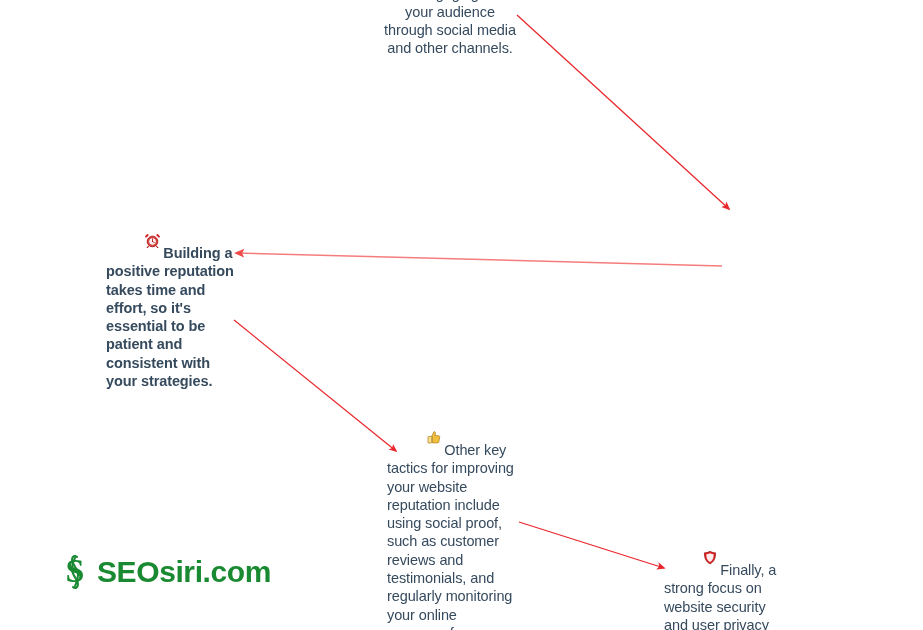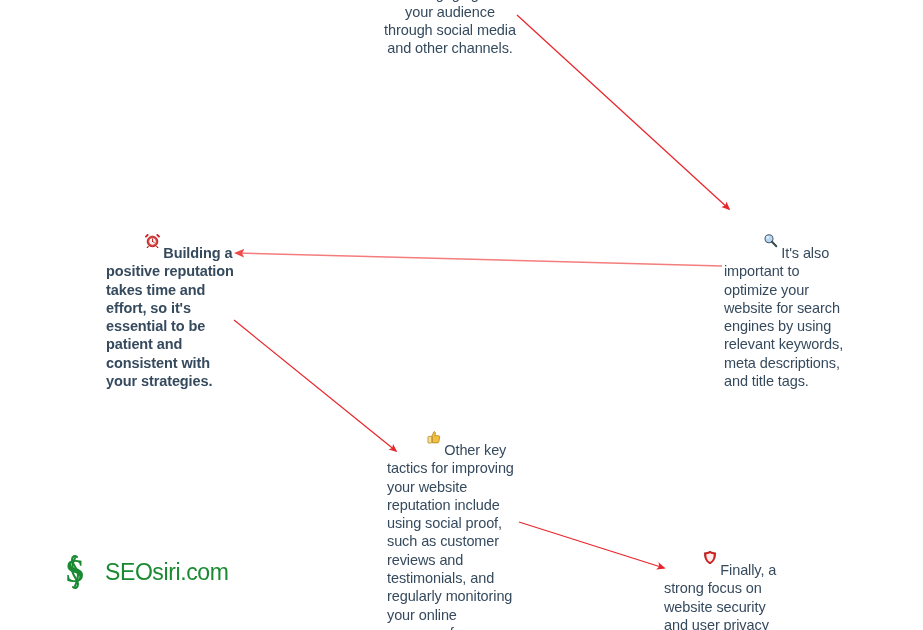--- a/index.html
+++ b/index.html
@@ -79,26 +79,25 @@
     align-items: center;
     gap: 9px;
   }
   .logo-mark {
     width: 26px;
     height: 38px;
     display: block;
   }
   .logo-text {
     font-family: "Liberation Sans", sans-serif;
-    font-size: 23px;
-    font-weight: normal;
+    font-size: 30px;
+    font-weight: bold;
     color: #1a8a32;
     letter-spacing: -0.4px;
     line-height: 1;
-    margin-left: 8px;
   }
   .icon-svg { display:inline-block; vertical-align: -3px; }
 </style>
 </head>
 <body>
 
 <div id="canvas">
 
   <svg id="arrow-layer" viewBox="0 0 923 630" xmlns="http://www.w3.org/2000/svg">
     <defs>
@@ -128,29 +127,20 @@
       <svg class="icon-svg" width="15" height="15" viewBox="0 0 24 24" xmlns="http://www.w3.org/2000/svg">
         <path d="M4.2 3.2 L1.6 5.8 M19.8 3.2 L22.4 5.8" stroke="#d32029" stroke-width="3" stroke-linecap="round"></path>
         <circle cx="12" cy="13.5" r="8.5" fill="#e03c3c" stroke="#b01616" stroke-width="1.4"></circle>
         <circle cx="12" cy="13.5" r="6" fill="#fdf1ef" stroke="#b01616" stroke-width="0.9"></circle>
         <path d="M12 13.5 L12 9.4 M12 13.5 L15 15.4" stroke="#b01616" stroke-width="1.4" stroke-linecap="round"></path>
         <path d="M5.5 21.2 L3.6 23.4 M18.5 21.2 L20.4 23.4" stroke="#b01616" stroke-width="1.8" stroke-linecap="round"></path>
       </svg>
     </span><span>Building a positive reputation takes time and effort, so it's essential to be patient and consistent with your strategies.</span>
   </div>
 
-  <div class="note note-right">
-    <span class="nicon">
-      <svg class="icon-svg" width="15" height="15" viewBox="0 0 24 24" xmlns="http://www.w3.org/2000/svg">
-        <circle cx="9.6" cy="9.2" r="6.4" fill="#b9d7f2" stroke="#4a5b6b" stroke-width="1.7"></circle>
-        <circle cx="7.6" cy="7.0" r="2.2" fill="#e8f3fc" opacity="0.85"></circle>
-        <path d="M14.3 14.0 L21.3 21.2" stroke="#37474f" stroke-width="3.1" stroke-linecap="round"></path>
-      </svg>
-    </span><span>It's also important to optimize your website for search engines by using relevant keywords, meta descriptions, and title tags.</span>
-  </div>
 
   <div class="note note-mid">
     <span class="nicon">
       <svg class="icon-svg" width="15" height="15" viewBox="0 0 24 24" xmlns="http://www.w3.org/2000/svg">
         <path d="M8.6 10.2 C9.4 9.4 11 7.4 11.4 5.6 C11.8 3.6 12.4 2.4 13.6 2.6 C14.9 2.8 15.3 4.2 15.1 5.8 C14.95 7.0 14.5 8.3 14.2 9.1 L20.0 9.1 C21.3 9.1 22.1 10.0 21.9 11.1 L20.6 18.6 C20.4 19.8 19.5 20.6 18.3 20.6 L10.2 20.6 L10.2 10.6 Z" fill="#f2c13c" stroke="#a8781a" stroke-width="1.1" stroke-linejoin="round"></path>
         <rect x="3.1" y="10.3" width="6.0" height="10.6" rx="1.4" fill="#fbe08a" stroke="#a8781a" stroke-width="1.1"></rect>
       </svg>
     </span><span>Other key tactics for improving your website reputation include using social proof, such as customer reviews and testimonials, and regularly monitoring your online presence for any negative feedback.</span>
   </div>
 

